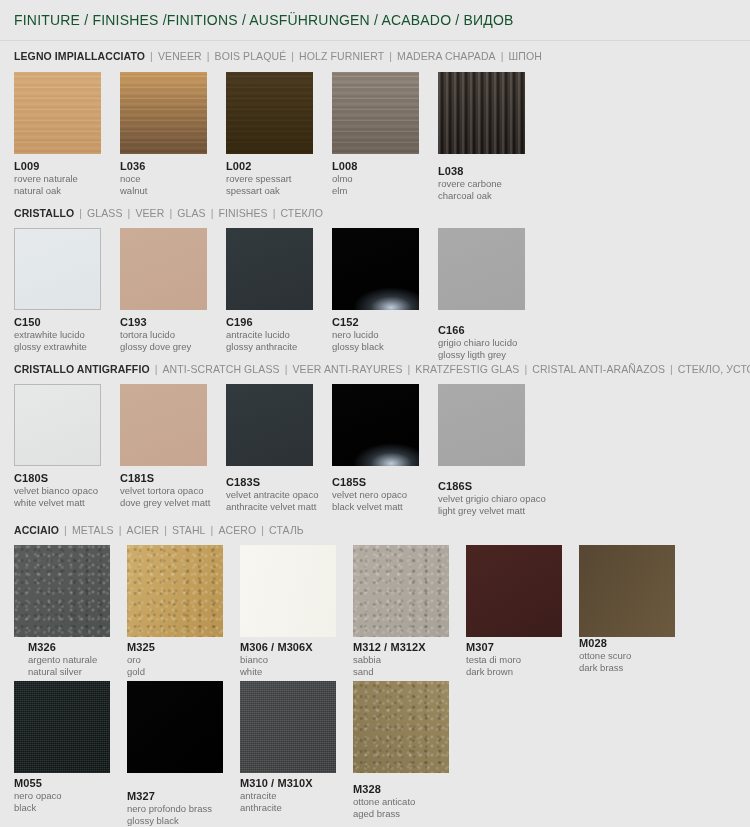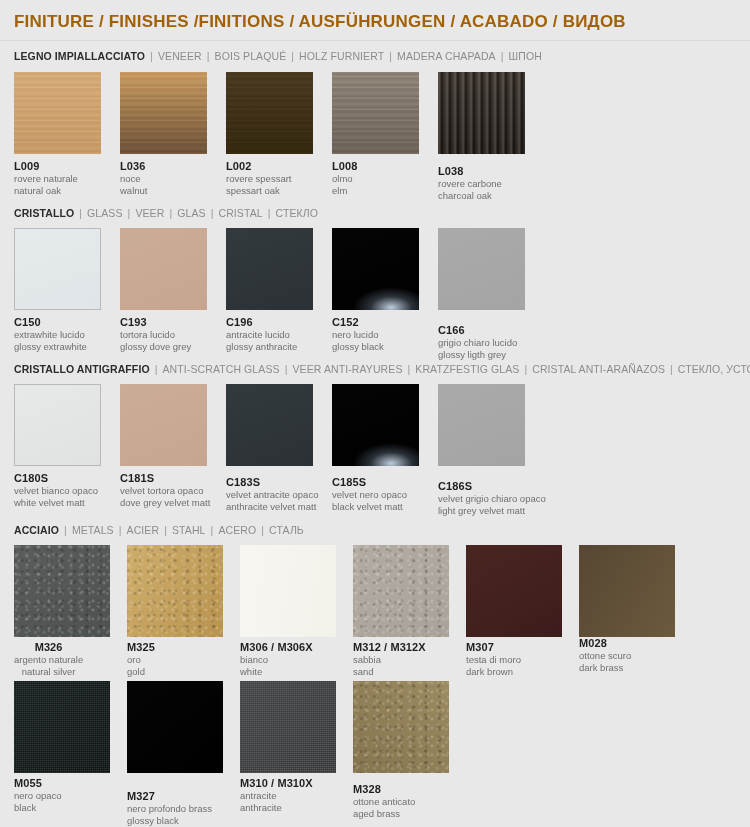--- a/index.html
+++ b/index.html
@@ -9,22 +9,22 @@
     font-family:"Liberation Sans", sans-serif;
     color:#333;
     overflow:hidden;
     position:relative;
   }
   .page{position:relative;width:750px;height:827px;}
 
   
   .main-title{
     position:absolute;left:14px;top:12px;
-    font-size:17px;font-weight:bold;letter-spacing:.2px;
-    color:#a16207;white-space:nowrap;
+    font-size:14px;font-weight:normal;letter-spacing:.2px;
+    color:#14532d;white-space:nowrap;
   }
   .title-rule{
     position:absolute;left:0;top:40px;width:750px;height:1px;background:#d8d8d8;
   }
 
   
   .sect-head{
     position:absolute;left:14px;
     font-size:10.5px;white-space:nowrap;letter-spacing:.1px;
   }
@@ -131,21 +131,21 @@
         <span class="n2">elm</span>
       </div>
       <div class="cell" style="left: 438px; top: 72px; width: 87px; height: 82px;">
         <div class="sw grain-v" style="background: linear-gradient(rgb(58, 50, 44) 0%, rgb(36, 30, 26) 100%);"></div>
       </div>
       <div class="cap" style="position: absolute; left: 438px; top: 165px;">
         <span class="code">L038</span>
         <span class="n1">rovere carbone</span>
         <span class="n2">charcoal oak</span>
       </div>
-      <div class="sect-head" style="top: 207px;"><span class="it">CRISTALLO</span><span class="sep">|</span><span class="tr">GLASS</span><span class="sep">|</span><span class="tr">VEER</span><span class="sep">|</span><span class="tr">GLAS</span><span class="sep">|</span><span class="tr">CRISTAL</span><span class="sep">|</span><span class="tr">СТЕКЛО</span></div>
+      <div class="sect-head" style="top: 207px;"><span class="it">CRISTALLO</span><span class="sep">|</span><span class="tr">GLASS</span><span class="sep">|</span><span class="tr">VEER</span><span class="sep">|</span><span class="tr">GLAS</span><span class="sep">|</span><span class="tr">FINISHES</span><span class="sep">|</span><span class="tr">СТЕКЛО</span></div>
       <div class="cell" style="left: 14px; top: 228px; width: 87px; height: 82px;">
         <div class="sw bordered" style="background: linear-gradient(160deg, rgb(230, 234, 236) 0%, rgb(223, 229, 232) 100%);"></div>
       </div>
       <div class="cap" style="position: absolute; left: 14px; top: 316px;">
         <span class="code">C150</span>
         <span class="n1">extrawhite lucido</span>
         <span class="n2">glossy extrawhite</span>
       </div>
       <div class="cell" style="left: 120px; top: 228px; width: 87px; height: 82px;">
         <div class="sw " style="background: linear-gradient(160deg, rgb(203, 172, 150) 0%, rgb(198, 166, 144) 100%);"></div>
@@ -217,21 +217,21 @@
       </div>
       <div class="cap" style="position: absolute; left: 438px; top: 480px;">
         <span class="code">C186S</span>
         <span class="n1">velvet grigio chiaro opaco</span>
         <span class="n2">light grey velvet matt</span>
       </div>
       <div class="sect-head" style="top: 524px;"><span class="it">ACCIAIO</span><span class="sep">|</span><span class="tr">METALS</span><span class="sep">|</span><span class="tr">ACIER</span><span class="sep">|</span><span class="tr">STAHL</span><span class="sep">|</span><span class="tr">ACERO</span><span class="sep">|</span><span class="tr">СТАЛЬ</span></div>
       <div class="cell" style="left: 14px; top: 545px; width: 96px; height: 92px;">
         <div class="sw speck" style="background: linear-gradient(140deg, rgb(90, 93, 92) 0%, rgb(77, 81, 80) 100%);"></div>
       </div>
-      <div class="cap" style="position: absolute; left: 14px; top: 641px; text-align: center;">
+      <div class="cap" style="position: absolute; left: 28px; top: 641px;">
         <span class="code">M326</span>
         <span class="n1">argento naturale</span>
         <span class="n2">natural silver</span>
       </div>
       <div class="cell" style="left: 127px; top: 545px; width: 96px; height: 92px;">
         <div class="sw speck" style="background: linear-gradient(120deg, rgb(207, 174, 107) 0%, rgb(184, 147, 79) 100%);"></div>
       </div>
       <div class="cap" style="position: absolute; left: 127px; top: 641px;">
         <span class="code">M325</span>
         <span class="n1">oro</span>

